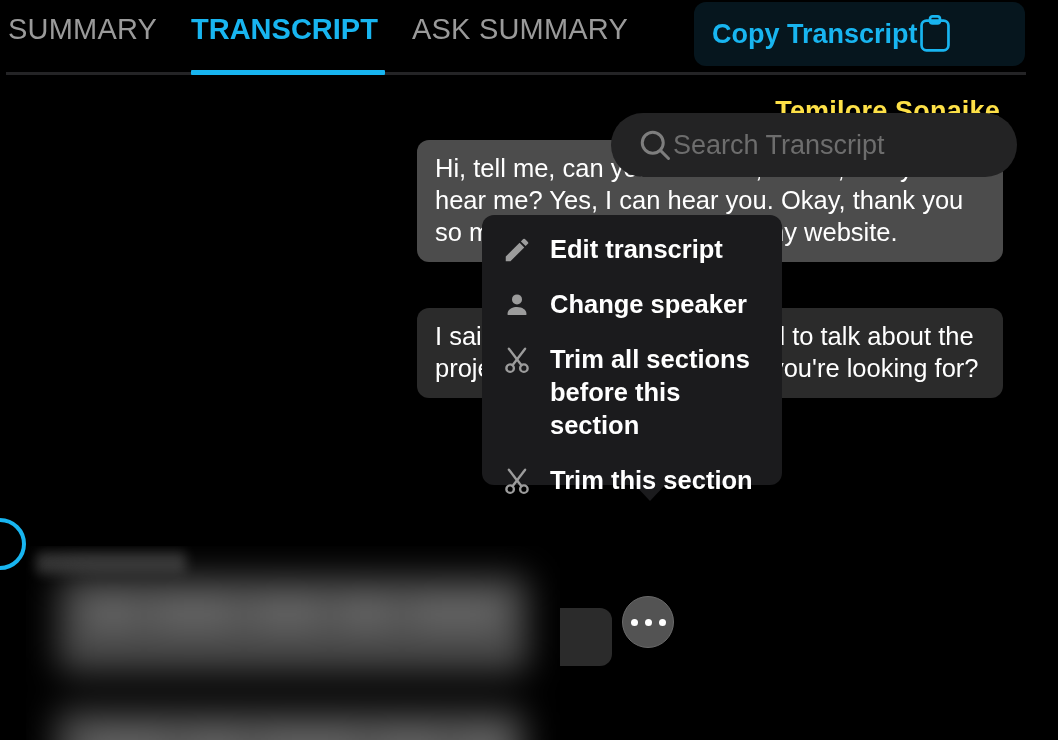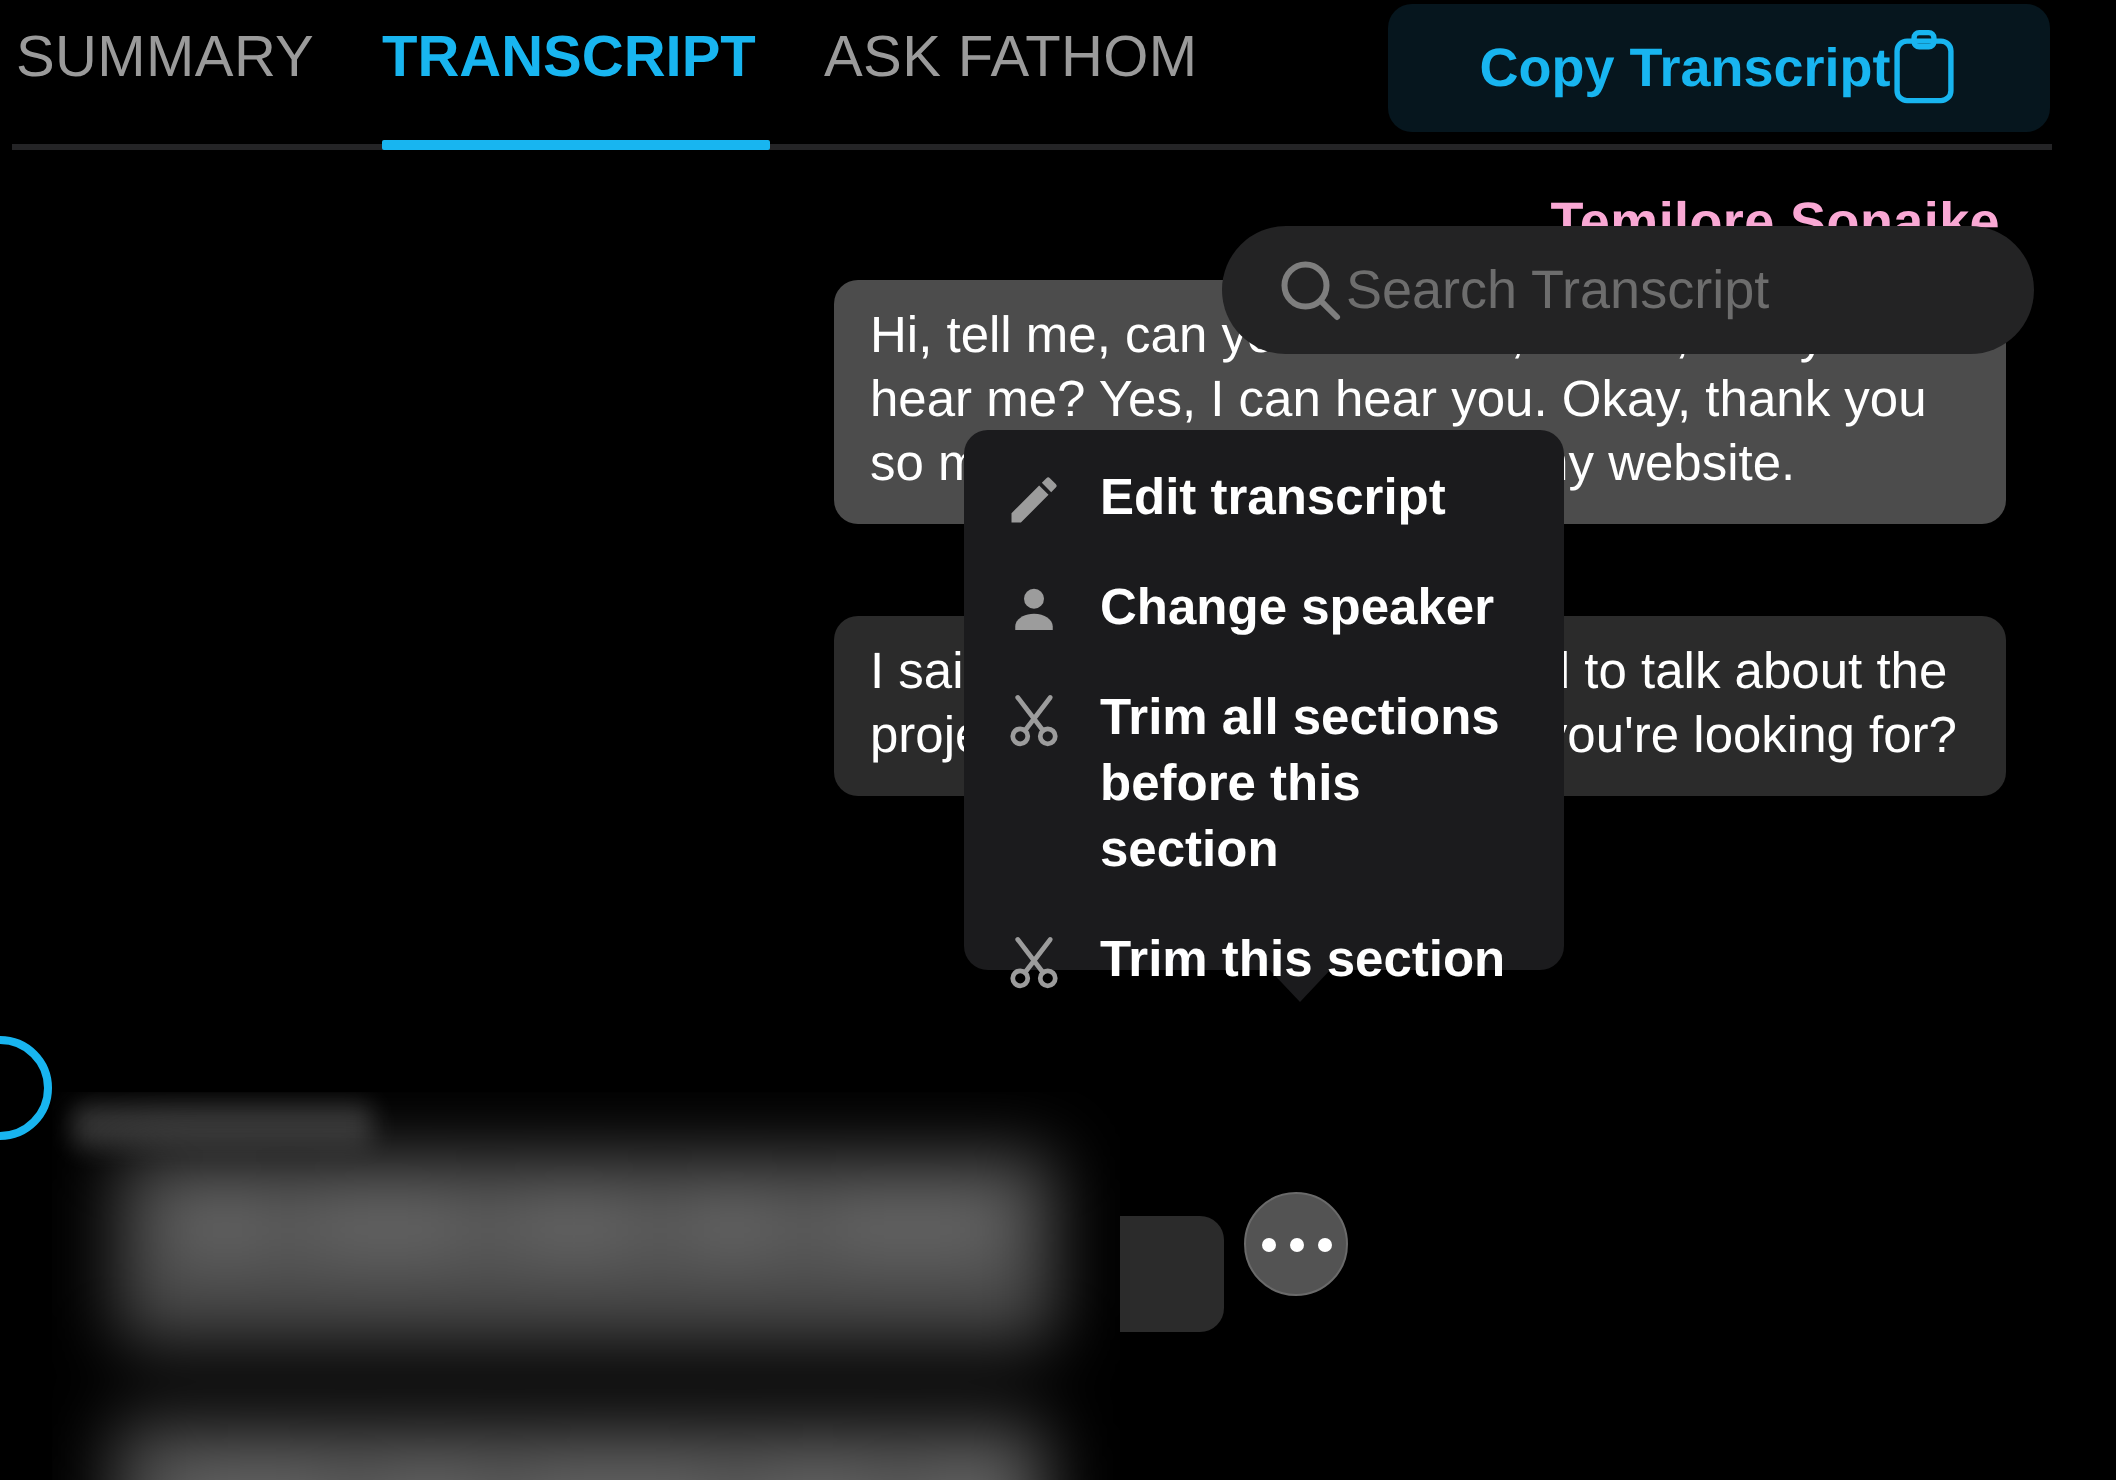--- a/index.html
+++ b/index.html
@@ -60,21 +60,20 @@
   
   .copy-btn {
     position: absolute;
     left: 694px; top: 2px;
     width: 331px; height: 64px;
     background: #06161e;
     border: none;
     border-radius: 12px;
     display: flex;
     align-items: center;
-    justify-content: center;
     cursor: pointer;
     padding: 0 18px;
   }
   .copy-btn-label {
     color: #18b5f0;
     font-size: 27px;
     font-weight: 700;
     font-family: "Liberation Sans", sans-serif;
     white-space: nowrap;
   }
@@ -86,21 +85,21 @@
     left: 0; top: 78px;
     width: 1058px; height: 662px;
     overflow: hidden;
   }
 
   .speaker-name {
     position: absolute;
     right: 58px; top: 18px;
     font-size: 27px;
     font-weight: 700;
-    color: #f9a8d4;
+    color: #fde047;
     white-space: nowrap;
     letter-spacing: 0.2px;
   }
 
   .bubble {
     position: absolute;
     border-radius: 12px;
     color: #ffffff;
     font-size: 25.5px;
     line-height: 32px;
@@ -341,21 +340,21 @@
         <circle cx="10.5" cy="10.5" r="7"></circle>
         <line x1="15.6" y1="15.6" x2="21" y2="21"></line>
       </svg>
     </span>
     <input class="search-input" type="text" placeholder="Search Transcript" style="">
   </div>
 
   <div class="tabbar">
     <button class="tab t1">TRANSCRIPT</button>
     <button class="tab t0">SUMMARY</button>
-    <button class="tab t2">ASK FATHOM</button>
+    <button class="tab t2">ASK SUMMARY</button>
 
     <div class="tab-underline-track"></div>
     <div class="tab-underline-active"></div>
 
     <button class="copy-btn">
       <span class="copy-btn-label">Copy Transcript</span>
       <span class="clipboard-icon">
         <svg viewBox="0 0 24 28" width="34" height="40" fill="none" stroke="#18b5f0" stroke-width="1.9" stroke-linejoin="round">
           <rect x="2.5" y="4.5" width="19" height="21" rx="3.5"></rect>
           <rect x="8.5" y="1.5" width="7" height="5" rx="1.8"></rect>

